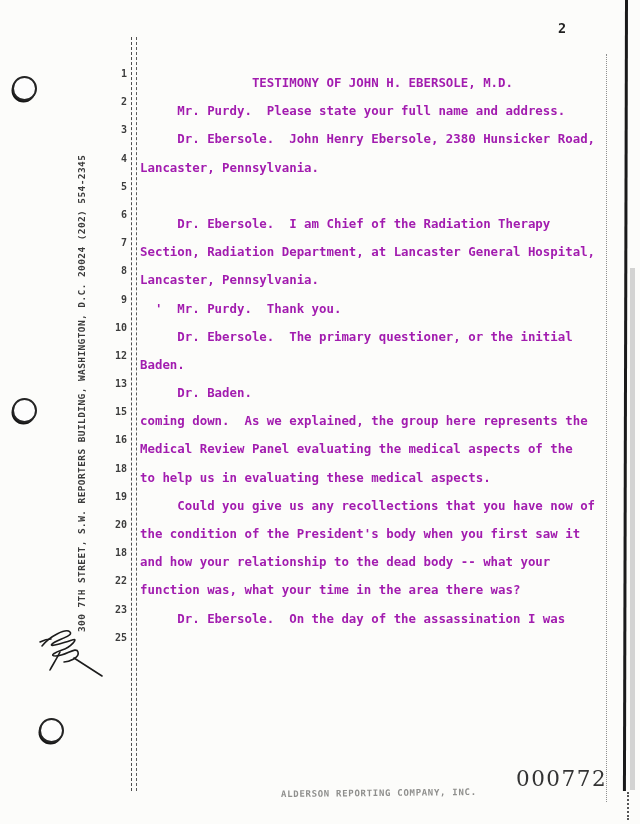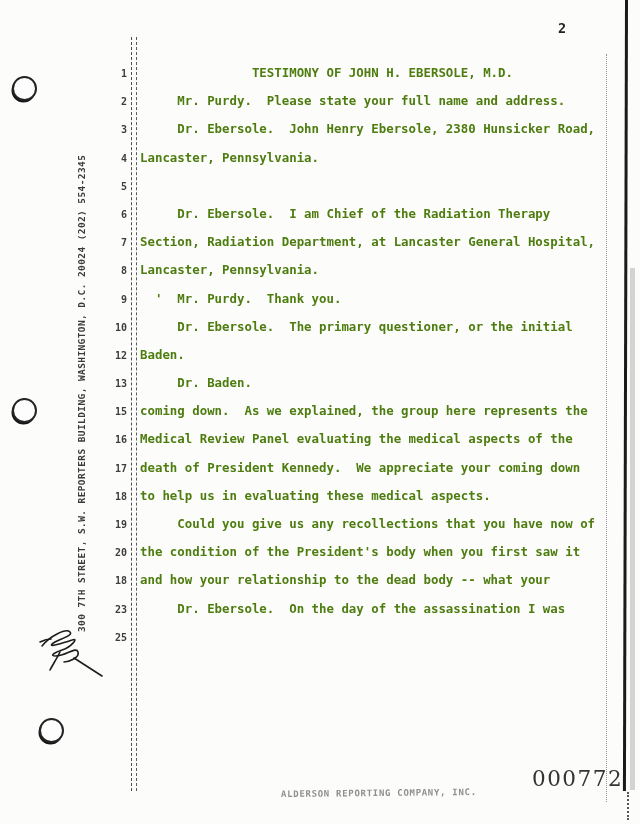--- a/index.html
+++ b/index.html
@@ -13,22 +13,22 @@
     font:700 13.5px "DejaVu Sans Mono",monospace;color:#222;letter-spacing:1px;
   }
   
   .rows{position:absolute;left:0;top:56px;width:640px;}
   .row{position:relative;height:28.2px;}
   .lnum{
     position:absolute;left:98px;width:29px;top:4px;text-align:right;
     font:600 10px "DejaVu Sans Mono",monospace;color:#3d3d3d;line-height:28.2px;
   }
   .ltext{
-    position:absolute;left:140px;top:3px;white-space:pre;
-    font:700 12.4px "DejaVu Sans Mono",monospace;line-height:28.2px;color:#4d7c0f;
+    position:absolute;left:140px;top:13px;white-space:pre;
+    font:700 12.4px "DejaVu Sans Mono",monospace;line-height:28.2px;color:#a21caf;
   }
   
   .rule-left{
     position:absolute;left:131px;top:37px;height:754px;width:4px;
     border-left:1.5px dashed #4c4c4c;border-right:1.5px dashed #5a5a5a;
   }
   .rule-right-dotted{
     position:absolute;left:606px;top:54px;height:748px;width:0;
     border-left:1.5px dotted #8f8f8f;
   }
@@ -57,21 +57,21 @@
   
   .scribble{position:absolute;left:36px;top:616px;}
   
   .footer{
     position:absolute;left:281px;top:788px;
     font:600 9px "DejaVu Sans Mono",monospace;color:#8f8f8d;
     letter-spacing:.7px;transform:rotate(-.6deg);white-space:pre;
   }
   .stamp{
     position:absolute;left:516px;top:766px;
-    font:400 21.5px "DejaVu Serif",serif;color:#343434;letter-spacing:1.5px;margin-left:16px;
+    font:400 21.5px "DejaVu Serif",serif;color:#343434;letter-spacing:1.5px;
   }
 </style>
 </head>
 <body>
 
 <div id="page">
 
   <div class="page-num">2</div>
 
   <div class="punch p1"></div>
@@ -161,24 +161,20 @@
       <div class="row">
         <span class="lnum">15</span>
         <span class="ltext">coming down.  As we explained, the group here represents the</span>
       </div>
 
       <div class="row">
         <span class="lnum">16</span>
         <span class="ltext">Medical Review Panel evaluating the medical aspects of the</span>
       </div>
 
-      <div class="row">
-        <span class="lnum">17</span>
-        <span class="ltext">death of President Kennedy.  We appreciate your coming down</span>
-      </div>
 
       <div class="row">
         <span class="lnum">18</span>
         <span class="ltext">to help us in evaluating these medical aspects.</span>
       </div>
 
       <div class="row">
         <span class="lnum">19</span>
         <span class="ltext">     Could you give us any recollections that you have now of</span>
       </div>
@@ -186,20 +182,24 @@
       <div class="row">
         <span class="lnum">20</span>
         <span class="ltext">the condition of the President's body when you first saw it</span>
       </div>
 
       <div class="row">
         <span class="lnum">18</span>
         <span class="ltext">and how your relationship to the dead body -- what your</span>
       </div>
 
+      <div class="row">
+        <span class="lnum">22</span>
+        <span class="ltext">function was, what your time in the area there was?</span>
+      </div>
 
       <div class="row">
         <span class="lnum">23</span>
         <span class="ltext">     Dr. Ebersole.  On the day of the assassination I was</span>
       </div>
 
 
       <div class="row">
         <span class="lnum">25</span>
       </div>

